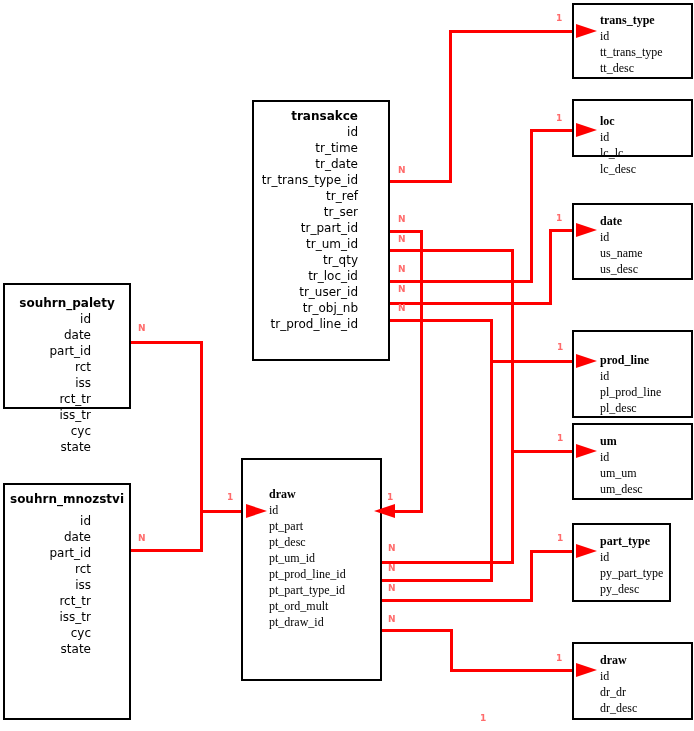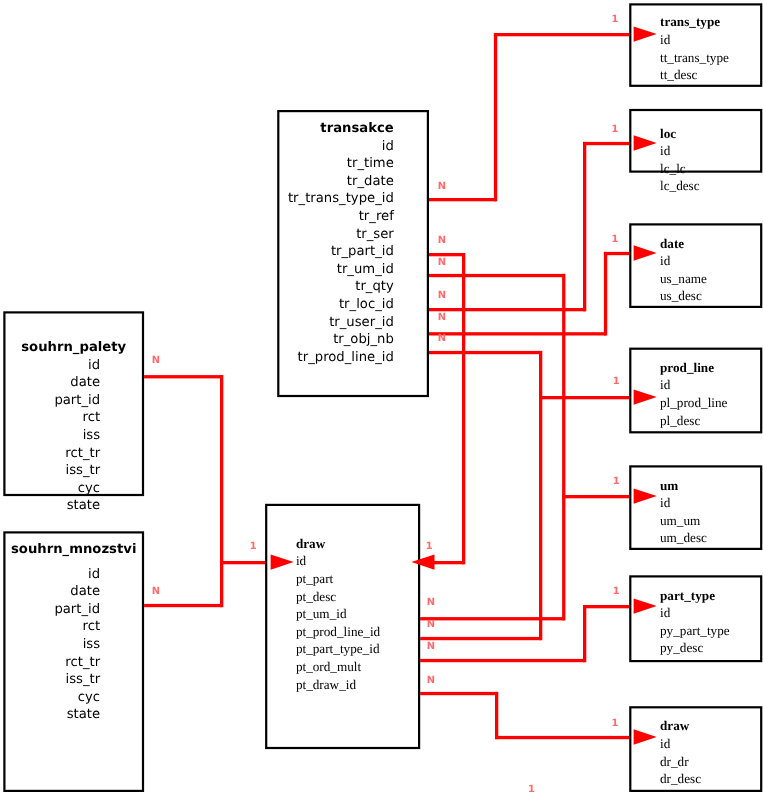--- a/index.html
+++ b/index.html
@@ -51,21 +51,21 @@
         <div class="field">tr_part_id</div>
         <div class="field">tr_um_id</div>
         <div class="field">tr_qty</div>
         <div class="field">tr_loc_id</div>
         <div class="field">tr_user_id</div>
         <div class="field">tr_obj_nb</div>
         <div class="field">tr_prod_line_id</div>
       </div>
   </div>
 
-  <div class="table" style="left:3px;top:283px;width:128px;height:168px;padding-top:22px;">
+  <div class="table" style="left:3px;top:283px;width:128px;height:126px;padding-top:10px;">
     <div class="t-title centered">souhrn_palety</div>
     <div class="t-fields align-right" style="padding-right:38px;">
         <div class="field">id</div>
         <div class="field">date</div>
         <div class="field">part_id</div>
         <div class="field">rct</div>
         <div class="field">iss</div>
         <div class="field">rct_tr</div>
         <div class="field">iss_tr</div>
         <div class="field">cyc</div>
@@ -122,39 +122,39 @@
 
   <div class="table align-left" style="left:572px;top:203px;width:121px;height:77px;padding:8px 0 0 26px;">
     <div class="t-title">date</div>
     <div class="t-fields">
         <div class="field">id</div>
         <div class="field">us_name</div>
         <div class="field">us_desc</div>
       </div>
   </div>
 
-  <div class="table align-left" style="left:572px;top:316px;width:121px;height:78px;padding:8px 0 0 26px;">
+  <div class="table align-left" style="left:572px;top:330px;width:121px;height:88px;padding:20px 0 0 26px;">
     <div class="t-title">prod_line</div>
     <div class="t-fields">
         <div class="field">id</div>
         <div class="field">pl_prod_line</div>
         <div class="field">pl_desc</div>
       </div>
   </div>
 
   <div class="table align-left" style="left:572px;top:423px;width:121px;height:77px;padding:8px 0 0 26px;">
     <div class="t-title">um</div>
     <div class="t-fields">
         <div class="field">id</div>
         <div class="field">um_um</div>
         <div class="field">um_desc</div>
       </div>
   </div>
 
-  <div class="table align-left" style="left:572px;top:523px;width:121px;height:79px;padding:8px 0 11px 26px;">
+  <div class="table align-left" style="left:572px;top:523px;width:99px;height:79px;padding:8px 0 11px 26px;">
     <div class="t-title">part_type</div>
     <div class="t-fields">
         <div class="field">id</div>
         <div class="field">py_part_type</div>
         <div class="field">py_desc</div>
       </div>
   </div>
 
   <div class="table align-left" style="left:572px;top:642px;width:121px;height:78px;padding:8px 0 12px 26px;">
     <div class="t-title">draw</div>

